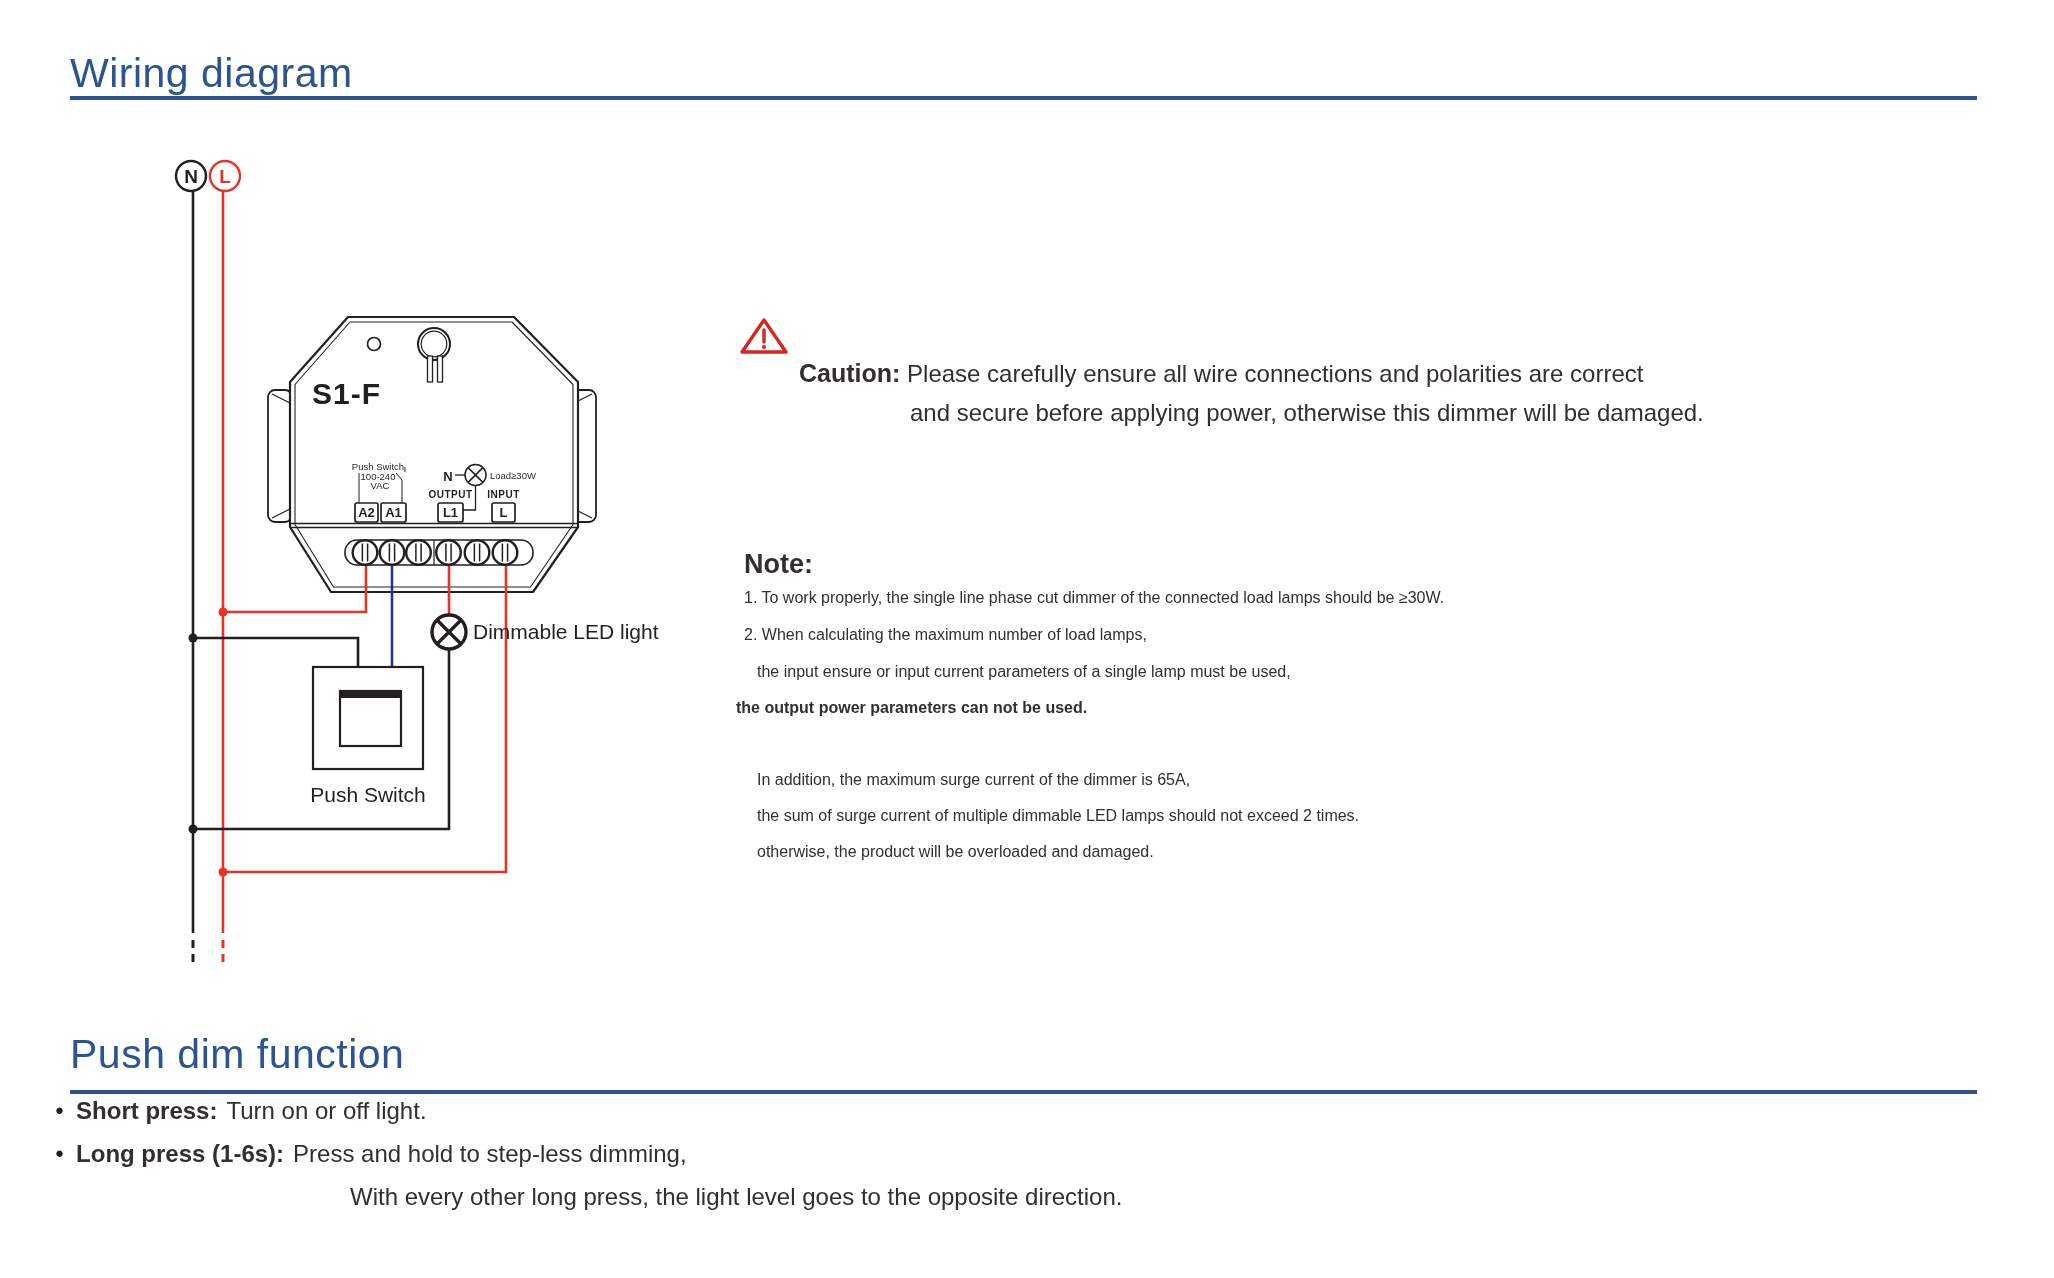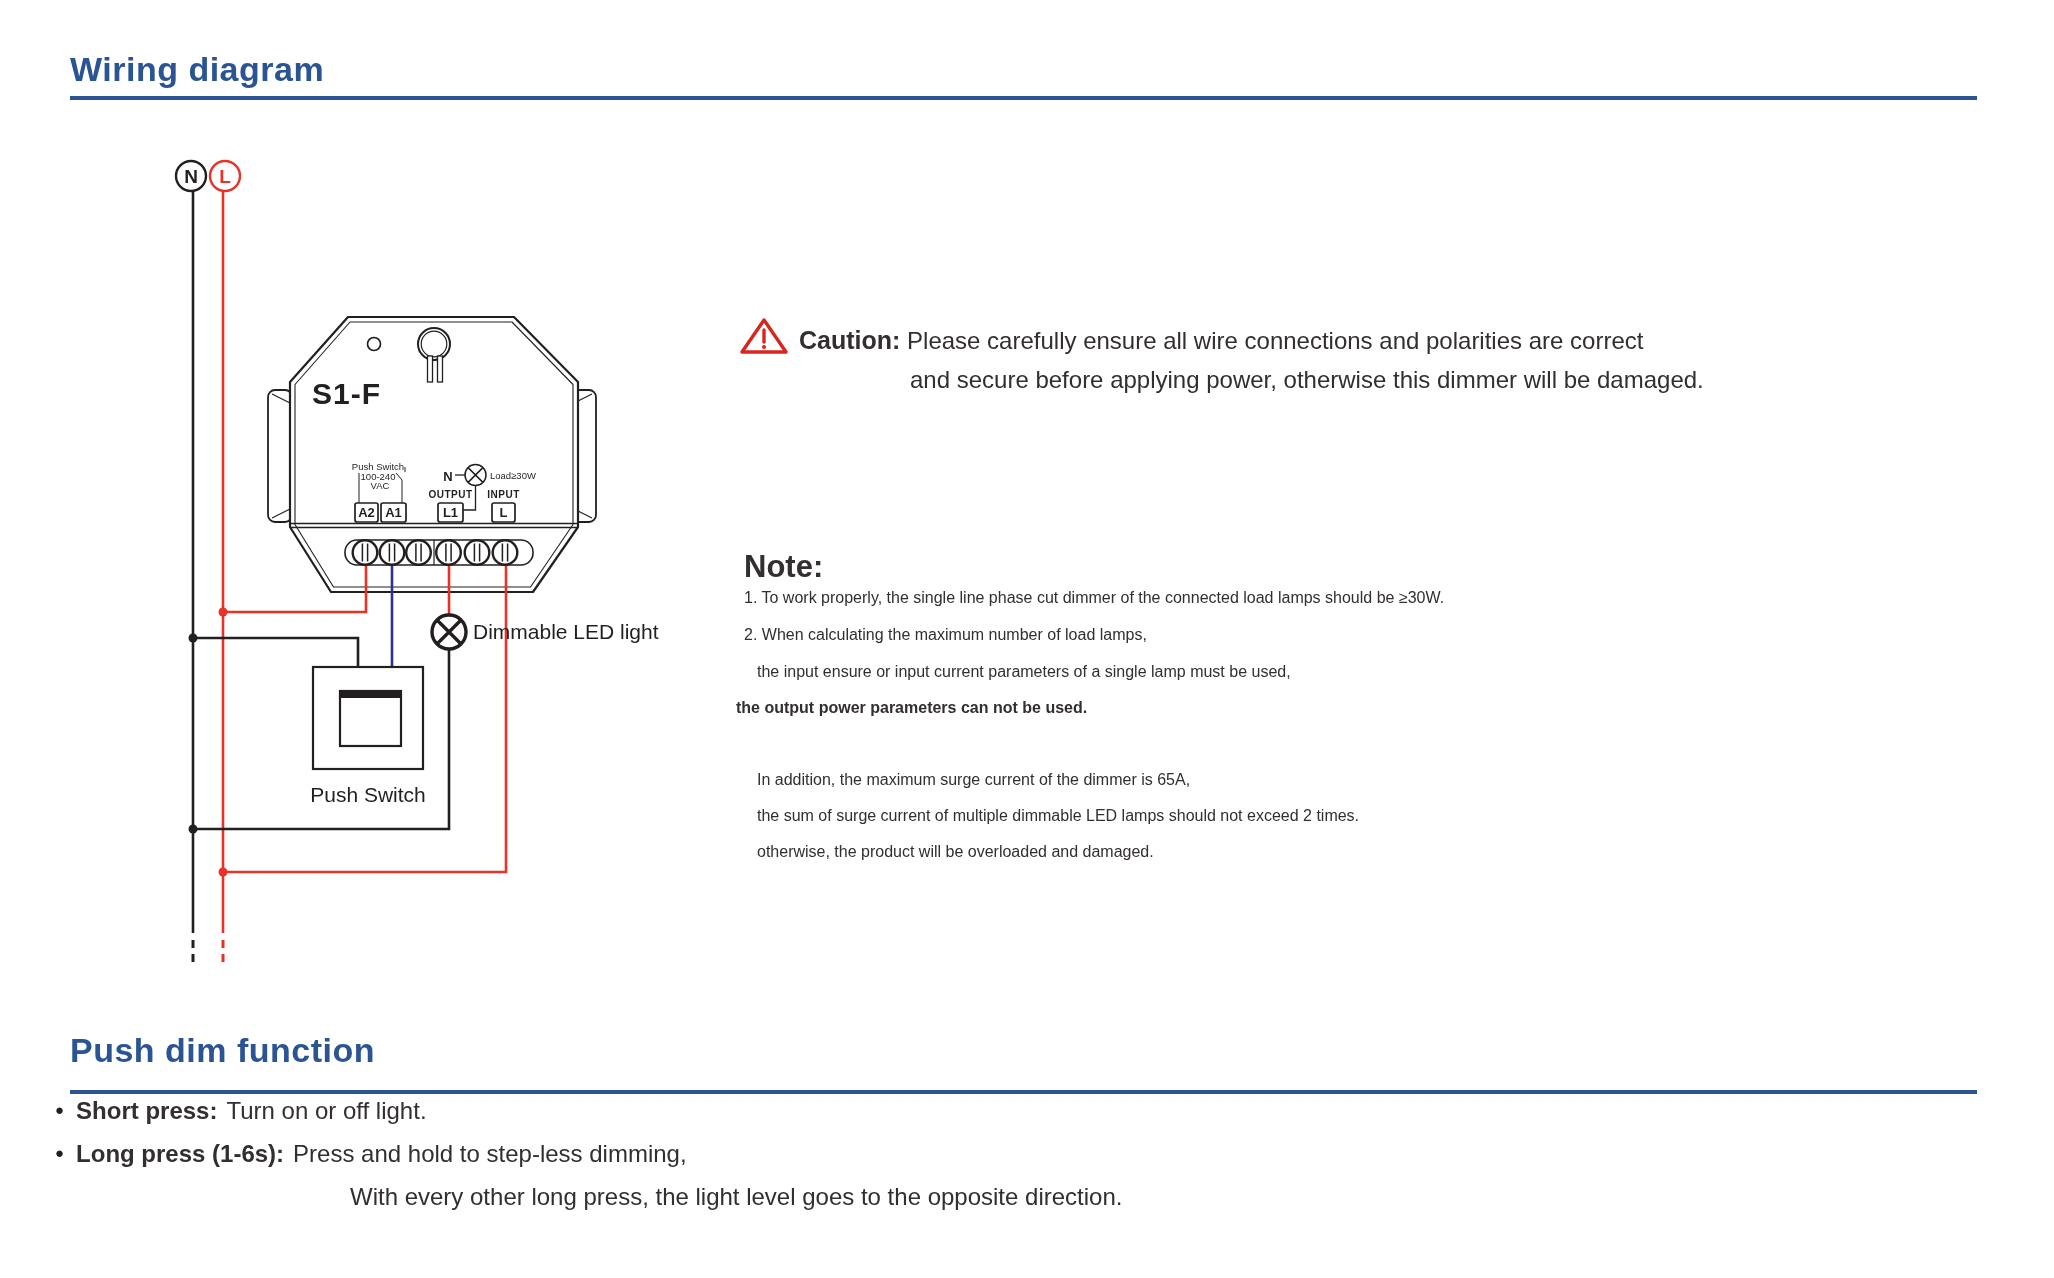--- a/index.html
+++ b/index.html
@@ -1,28 +1,28 @@
 <!DOCTYPE html>
 <html style="--accent-blue: #2b5492; --ink: #231f20; --text: #332e2f; --wire-red: #e63227; --wire-blue: #2e3192; --caution-red: #d8251d;"><head>
 <meta charset="utf-8">
 <style>
   html,body{margin:0;padding:0;background:#fff;}
   #page{position:relative;width:2054px;height:1278px;background:#ffffff;overflow:hidden;
         font-family:"Liberation Sans","DejaVu Sans",sans-serif;color:var(--text);}
   .abs{position:absolute;}
-  .sec-title{font-size:34px;letter-spacing:.5px;color:var(--accent-blue);white-space:nowrap;font-weight:bold;}
+  .sec-title{font-size:41px;letter-spacing:.5px;color:var(--accent-blue);white-space:nowrap;}
   .rule{position:absolute;height:4px;background:var(--accent-blue);}
-  .body-text{font-size:24px;color:var(--text);white-space:nowrap;}
+  .body-text{font-size:24px;color:var(--text);white-space:nowrap;margin-top:33px;}
   .bold{font-weight:bold;}
   
   #caution-line1{left:799px;top:326px;}
   #caution-line2{left:910px;top:366px;}
   
   .nline{position:absolute;white-space:nowrap;font-size:16px;}
-  #note-label{left:744px;top:549px;font-weight:bold;font-size:31px;}
+  #note-label{left:744px;top:549px;font-weight:bold;font-size:27px;}
   #note-l0{left:744px;top:589px;}
   #note-l1{left:744px;top:626px;}
   #note-l2{left:757px;top:663px;}
   #note-l3{left:736px;top:699px;font-weight:bold;}
   #note-l4{left:757px;top:771px;}
   #note-l5{left:757px;top:807px;}
   #note-l6{left:757px;top:843px;}
   
   .bullet{position:absolute;left:55px;font-size:24px;white-space:nowrap;}
   .dot{font-size:15px;vertical-align:4px;margin-right:12px;color:var(--ink);}

